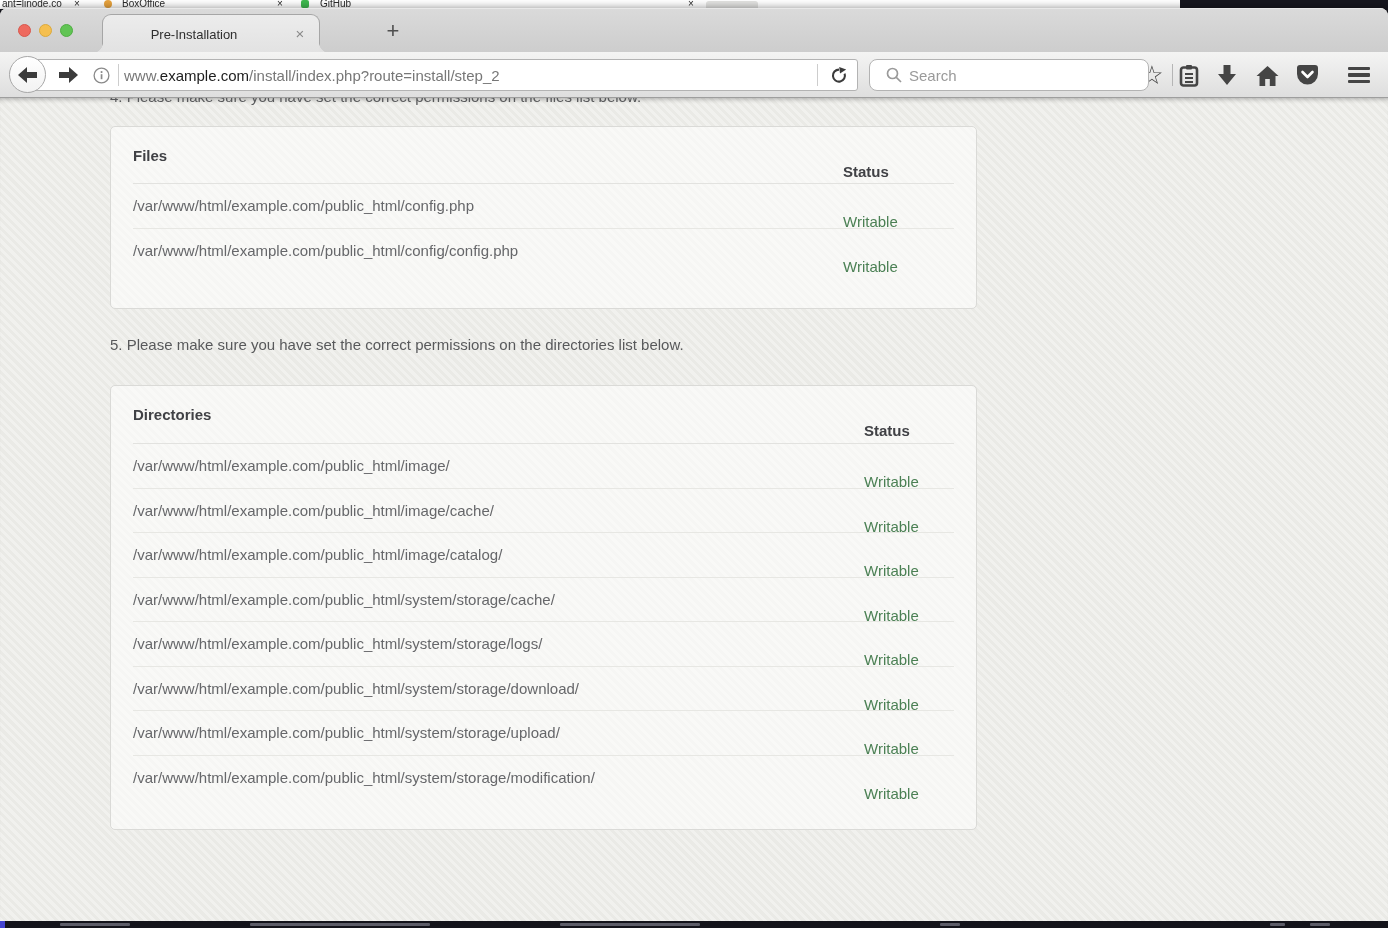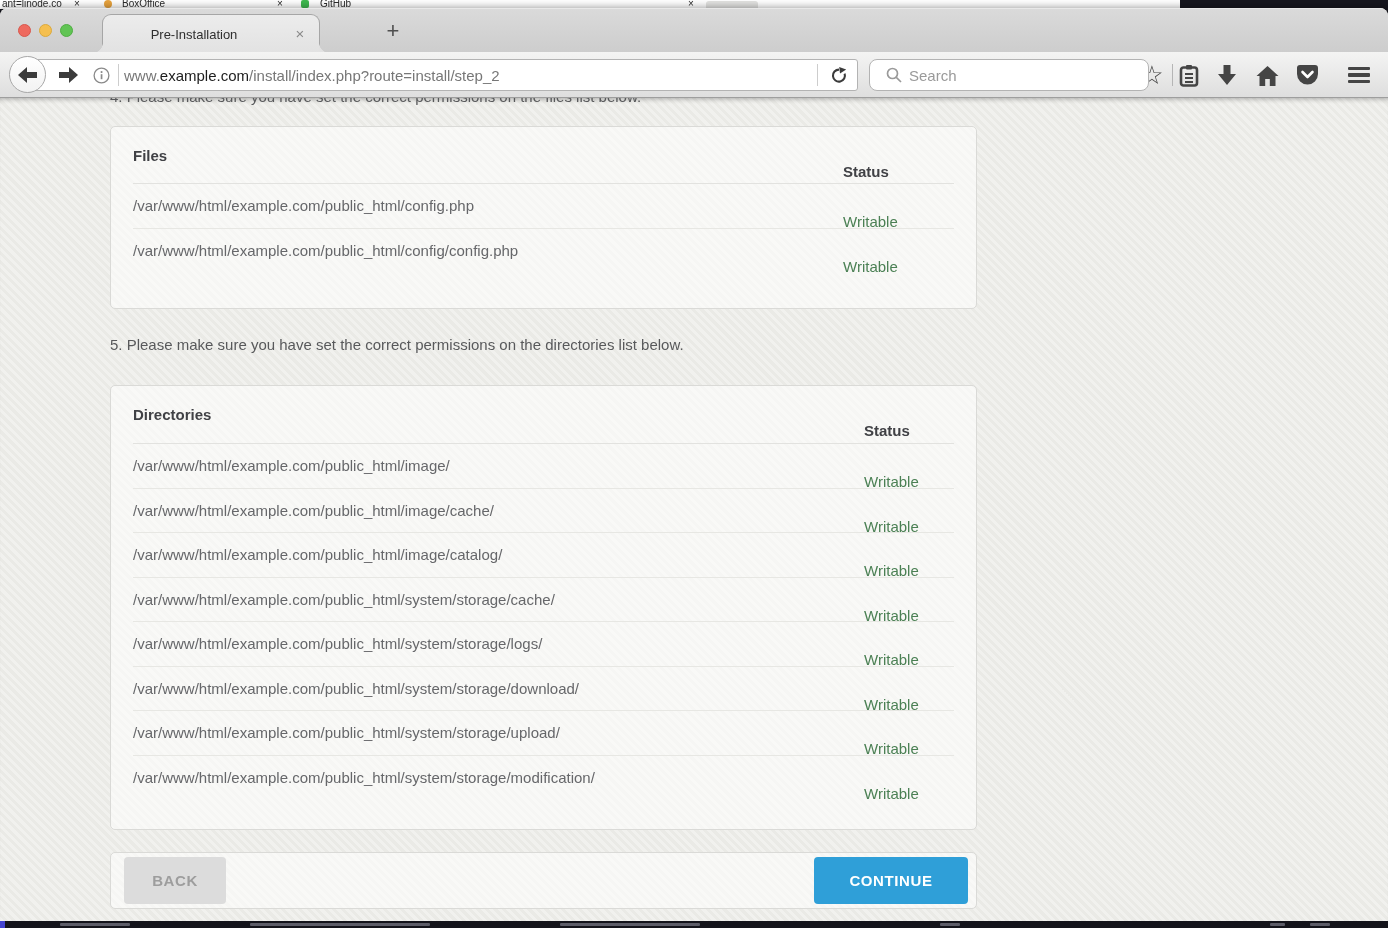--- a/index.html
+++ b/index.html
@@ -233,24 +233,20 @@
         <div class="trow">
           <span class="cell-path">/var/www/html/example.com/public_html/system/storage/upload/</span>
           <span class="col-status status-ok">Writable</span>
         </div>
         <div class="trow">
           <span class="cell-path">/var/www/html/example.com/public_html/system/storage/modification/</span>
           <span class="col-status status-ok">Writable</span>
         </div>
       </div>
 
-      <div class="panel panel-buttons" style="top:754px">
-        <button class="btn btn-back">BACK</button>
-        <button class="btn btn-continue">CONTINUE</button>
-      </div>
 
     </div>
   </div>
 
   <div class="bg-bottom">
     <span class="blue"></span>
     <span class="mark" style="left:60px; width:70px"></span>
     <span class="mark" style="left:250px; width:180px"></span>
     <span class="mark" style="left:560px; width:140px"></span>
     <span class="mark" style="left:940px; width:20px"></span>

